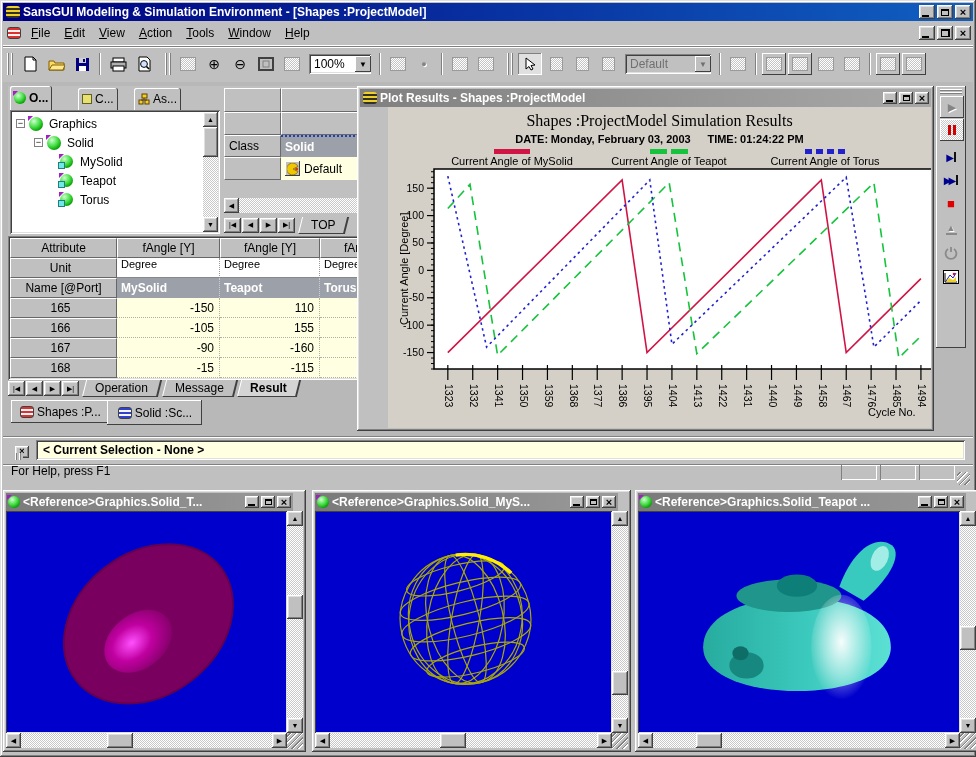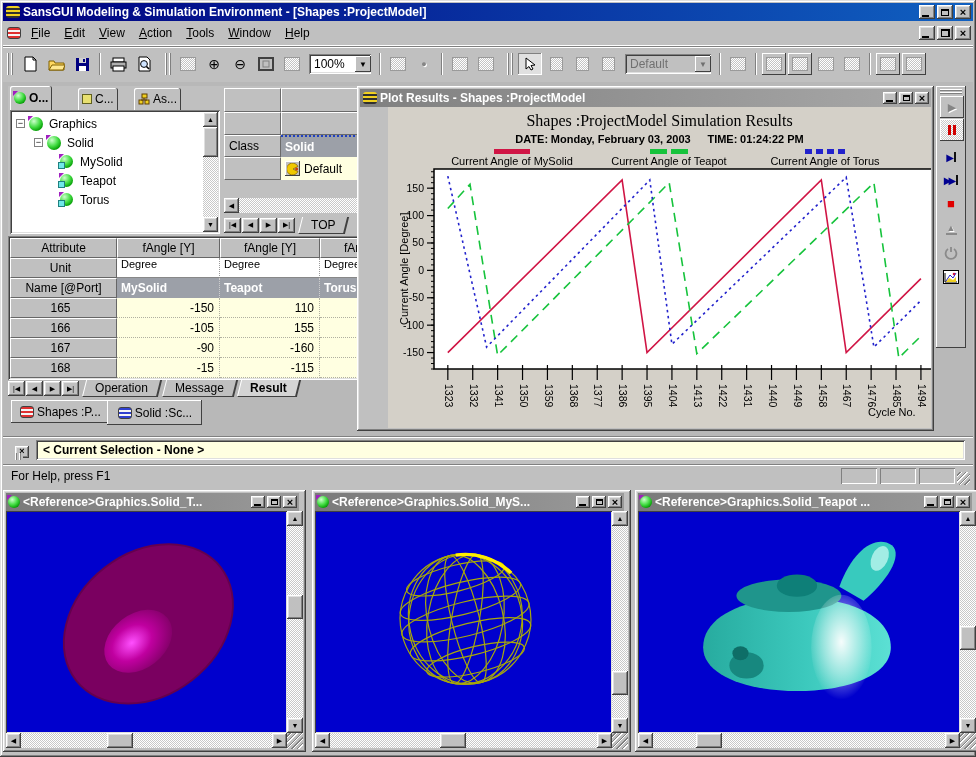--- a/index.html
+++ b/index.html
@@ -107,29 +107,29 @@
   .hgrip{position:absolute;left:4px;top:3px;width:22px;height:5px;
          background:linear-gradient(180deg,#fff 0 1px,#808080 1px 2px,#c0c0c0 2px 3px,#fff 3px 4px,#808080 4px 5px);}
   .pbar{width:3px;height:10px;background:#d00000;margin:0 1px;}
   .bluet{color:#000090;font-size:10px;}
   .sbar{width:2px;height:10px;background:#101010;}
   
   .selbar{left:3px;top:436px;right:3px;height:28px;background:#c0c0c0;box-shadow:inset 0 1px #808080,inset 0 2px #fff;}
   .selfield{position:absolute;left:33px;right:8px;top:4px;height:20px;background:#ffffe1;display:flex;align-items:center;
             padding-left:7px;font-size:12px;font-weight:bold;box-shadow:inset 1px 1px #808080,inset -1px -1px #fff,inset 2px 2px #404040,inset -2px -2px #dfdfdf;}
   .statbar{left:3px;top:464px;right:3px;height:24px;background:#c0c0c0;box-shadow:inset 0 1px #808080,inset 0 2px #fff;
-           display:flex;align-items:center;font-size:12px;padding-left:8px;}
+           display:flex;font-size:12px;padding-left:8px;}
   .spane{width:36px;height:16px;margin-left:3px;box-shadow:inset 1px 1px #808080,inset -1px -1px #fff;}
   .rgrip{position:absolute;right:3px;bottom:3px;width:13px;height:13px;
          background:repeating-linear-gradient(135deg,transparent 0 2px,#808080 2px 3px,#fff 3px 4px);}
   
   .mdi{left:3px;top:488px;right:3px;height:266px;background:#c0c0c0;}
   .vpwin{position:absolute;top:2px;height:262px;background:#c0c0c0;
          box-shadow:inset -1px -1px #404040,inset 1px 1px #fff,inset -2px -2px #808080,inset 2px 2px #dfdfdf;}
-  .vtitle{position:absolute;left:3px;top:3px;right:7px;height:18px;background:linear-gradient(90deg,#7a7a7a,#9a9a9a);
+  .vtitle{position:absolute;left:3px;top:3px;right:13px;height:18px;background:linear-gradient(90deg,#7a7a7a,#9a9a9a);
           display:flex;align-items:center;color:#fff;font-weight:bold;font-size:12px;padding:0 2px;white-space:nowrap;overflow:hidden;}
   .vtext{overflow:hidden;text-overflow:clip;white-space:nowrap;flex:1;}
   .vclient{position:absolute;left:3px;top:21px;right:19px;bottom:19px;background:#0000cd;
            box-shadow:inset 1px 1px #404040,inset -1px -1px #dfdfdf;}
   .vclient svg{width:100%;height:100%;display:block;}
   .vvs{position:absolute;right:3px;top:21px;width:16px;bottom:19px;background:#c0c0c0;}
   .vhs{position:absolute;left:3px;bottom:3px;height:16px;right:19px;background:#c0c0c0;}
   .hsb-btn{position:absolute;top:0;width:15px;height:15px;background:#c0c0c0;font-size:7px;display:flex;align-items:center;justify-content:center;
            box-shadow:inset -1px -1px #404040,inset 1px 1px #fff,inset -2px -2px #808080,inset 2px 2px #dfdfdf;}
   .hsb-track{position:absolute;top:0;height:15px;background:repeating-conic-gradient(#ffffff 0% 25%,#c8c8c8 0% 50%);background-size:2px 2px;}

